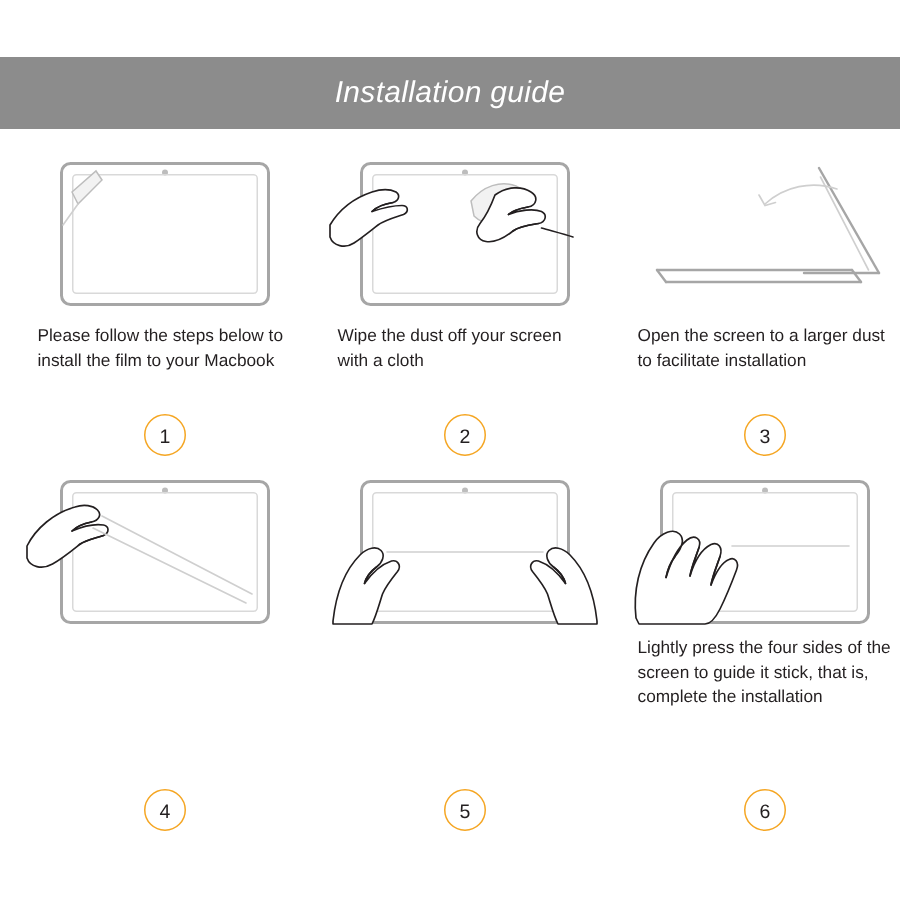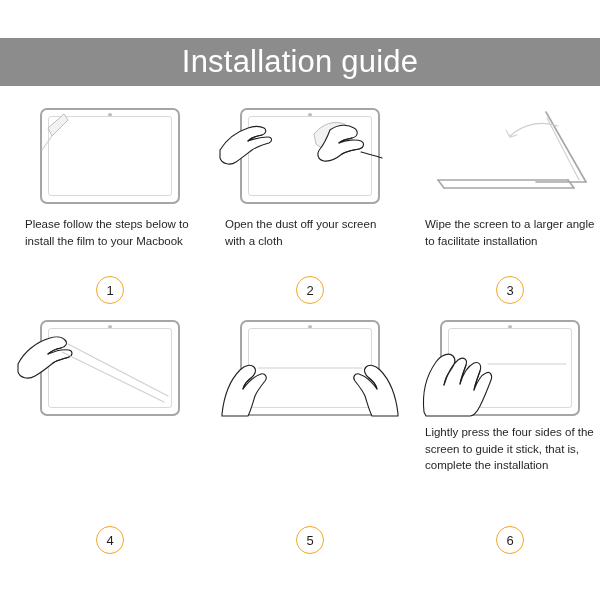--- a/index.html
+++ b/index.html
@@ -27,23 +27,24 @@
     top: 38px;
     width: 600px;
     height: 48px;
     background: #8c8c8c;
     display: flex;
     align-items: center;
     justify-content: center;
   }
   .header-title {
     color: #ffffff;
-    font-size: 31px;
+    font-size: 20px;
     font-weight: normal;
     letter-spacing: 0.2px;
+    font-style: italic;
   }
 
   
   .grid {
     position: absolute;
     left: 10px;
     top: 98px;
     width: 600px;
     display: flex;
     flex-wrap: wrap;
@@ -178,21 +179,21 @@
 
             <g>
               <path class="film" d="M96 28 C104 18 116 14 126 18 C136 22 134 34 126 40 C118 46 104 44 98 38 Z"></path>
               <path class="white" d="M112 24 C120 18 130 18 136 22 C141 25 140 31 134 32 C128 33 124 34 121 37 C128 34 138 33 143 35 C147 37 146 42 141 43 C135 44 128 45 124 48 C119 52 112 56 106 55 C100 54 98 48 102 43 C106 38 109 32 112 24 Z"></path>
               <path class="ln" d="M121 37 C124 34 128 33 134 32"></path>
               <path class="ln" d="M124 48 C128 45 135 44 141 43"></path>
               <path class="ln" d="M143 46 C150 48 158 50 164 52"></path>
             </g>
           </svg>
         </div>
-        <div class="caption">Open the dust off your screen with a cloth</div>
+        <div class="caption">Wipe the dust off your screen with a cloth</div>
         <div class="num-wrap">
           <div class="num">2</div>
         </div>
       </div>
 
       <div class="cell">
         <div class="art">
           <svg width="184" height="104" style="position:absolute;left:0;top:0">
 
             <path class="lngray" d="M128 6 L168 76"></path>
@@ -201,21 +202,21 @@
 
             <path class="lngray" d="M20 74 L150 74"></path>
             <path class="lngray" d="M20 74 L26 82"></path>
             <path class="lngray" d="M26 82 L156 82"></path>
             <path class="lngray" d="M156 82 L150 74"></path>
 
             <path class="lnlight" d="M92 30 A48 48 0 0 1 140 20" stroke="#cfcfcf"></path>
             <path class="lnlight" d="M88 24 L92 31 L99 29"></path>
           </svg>
         </div>
-        <div class="caption">Wipe the screen to a larger angle to facilitate installation</div>
+        <div class="caption">Open the screen to a larger dust to facilitate installation</div>
         <div class="num-wrap">
           <div class="num">3</div>
         </div>
       </div>
     </div>
 
     <div class="row2" style="display:flex; width:600px;">
 
       <div class="cell">
         <div class="art">

